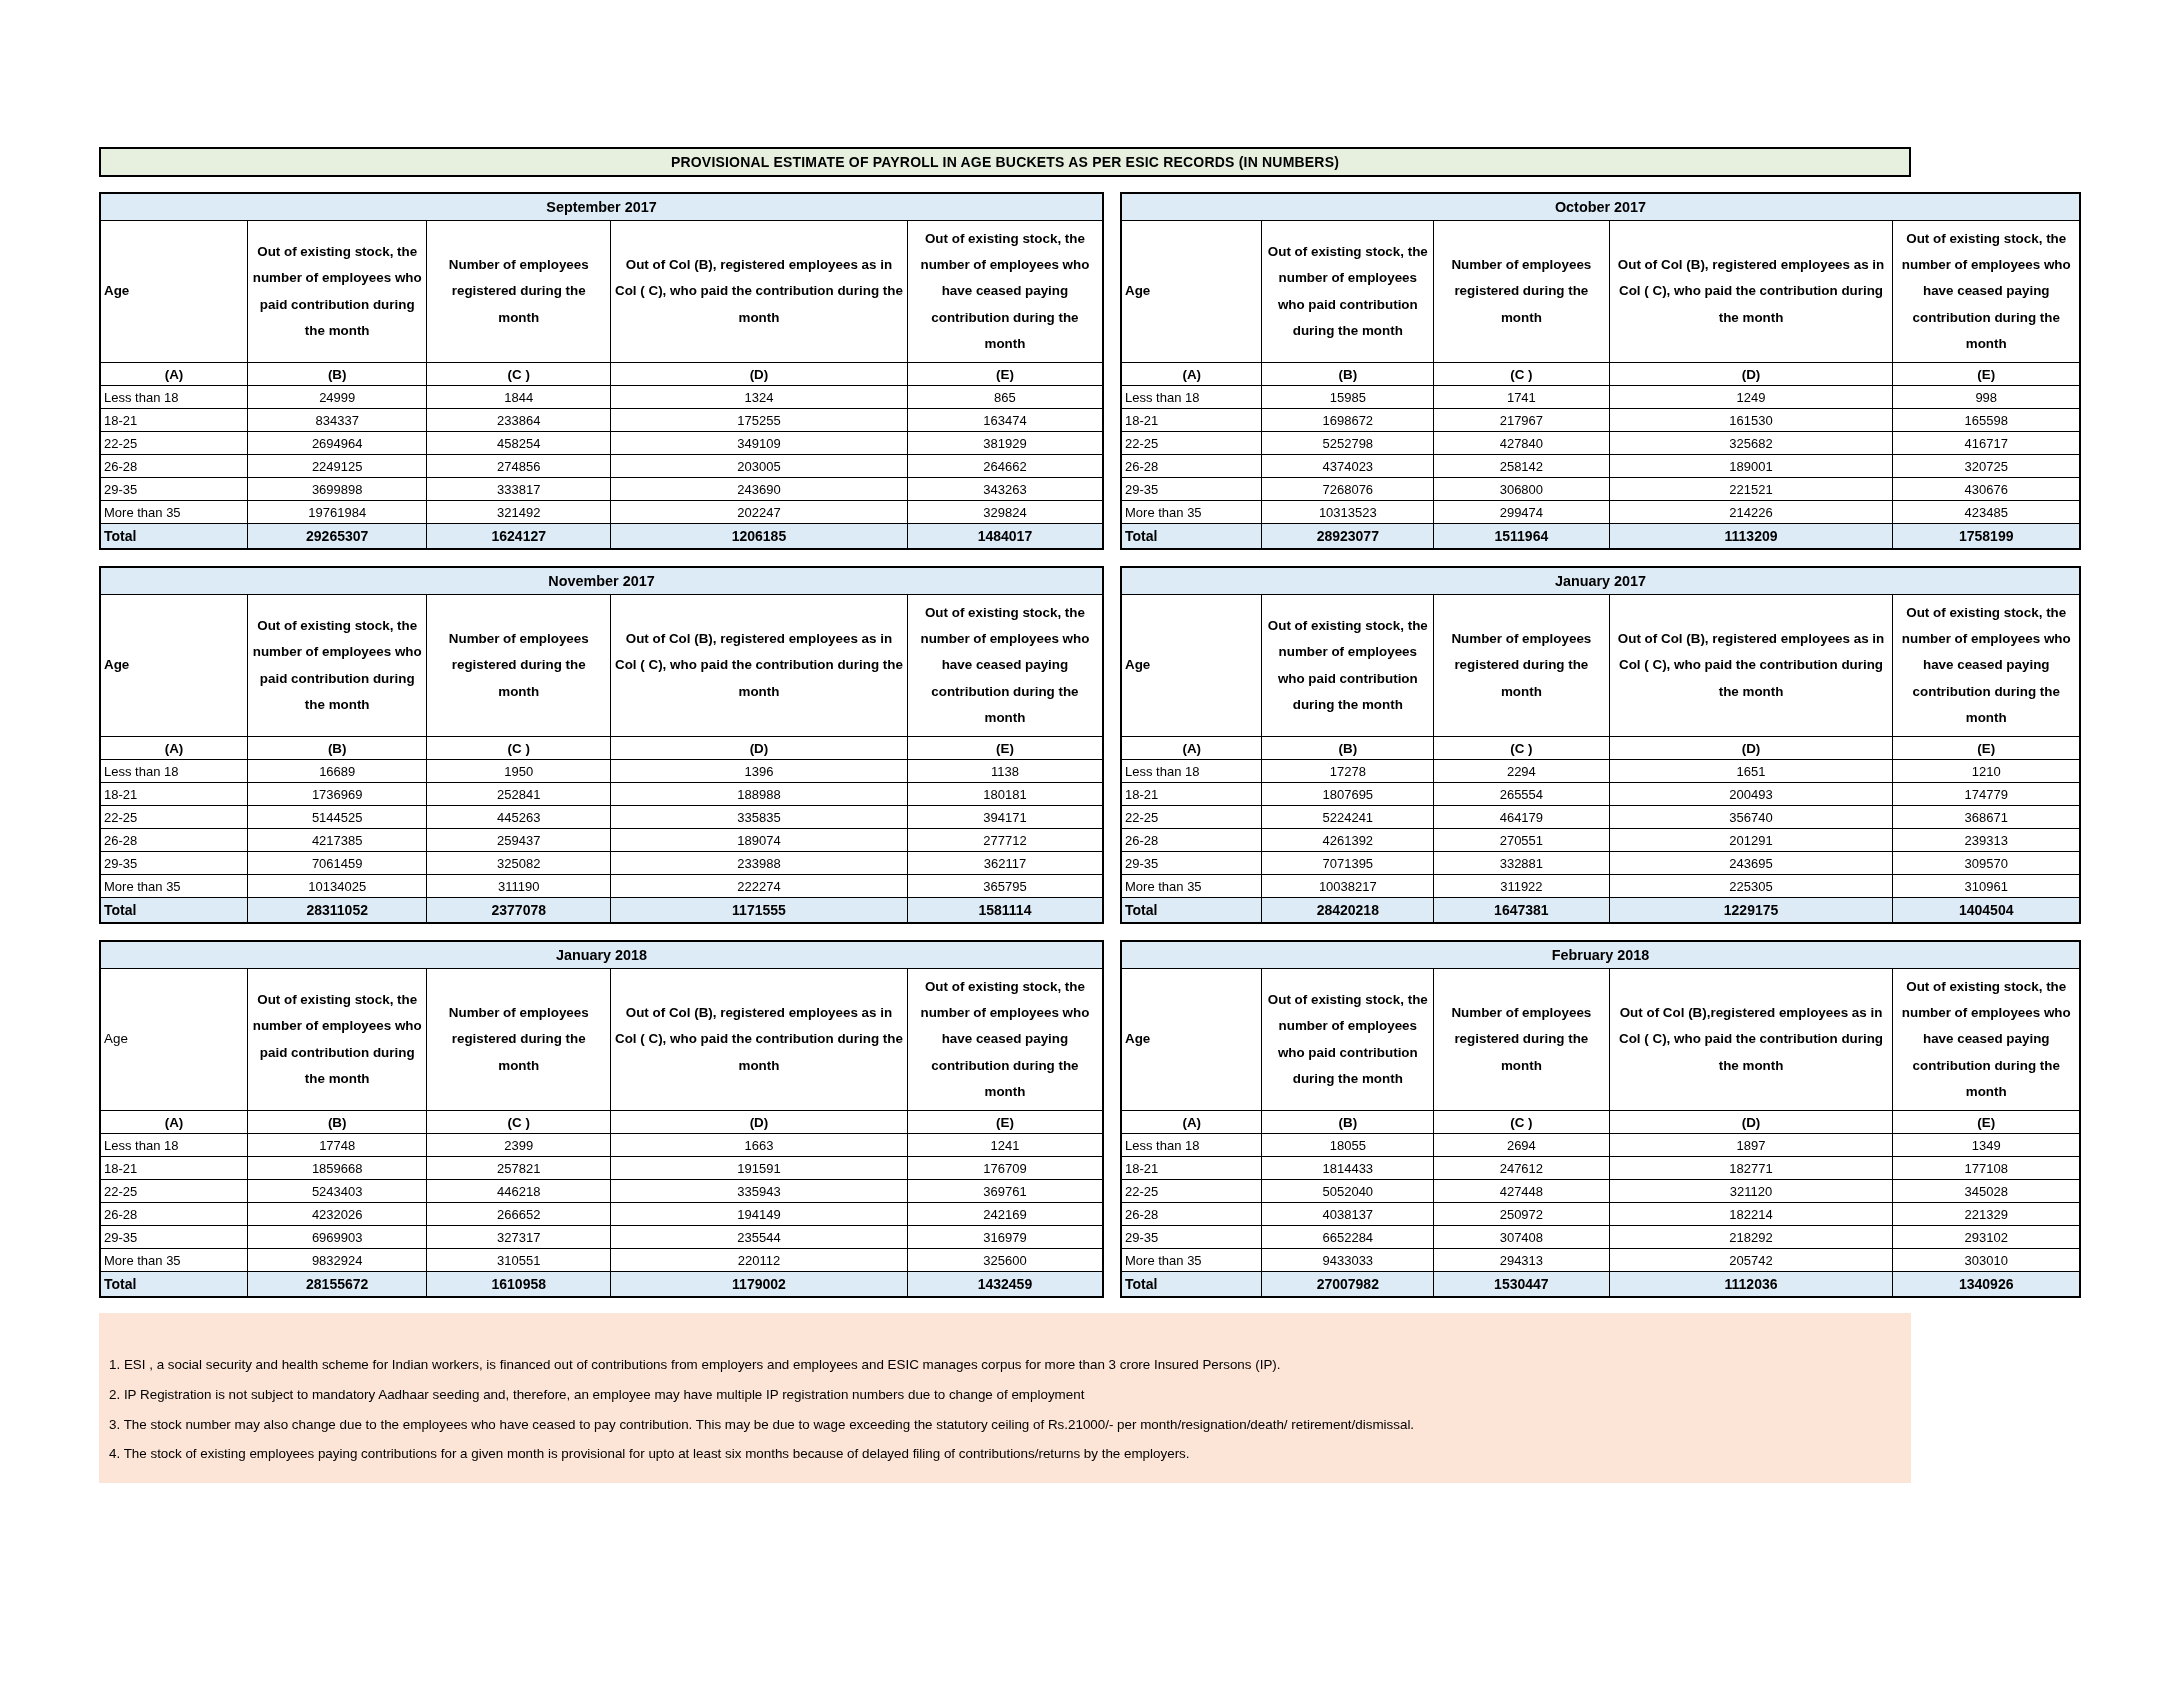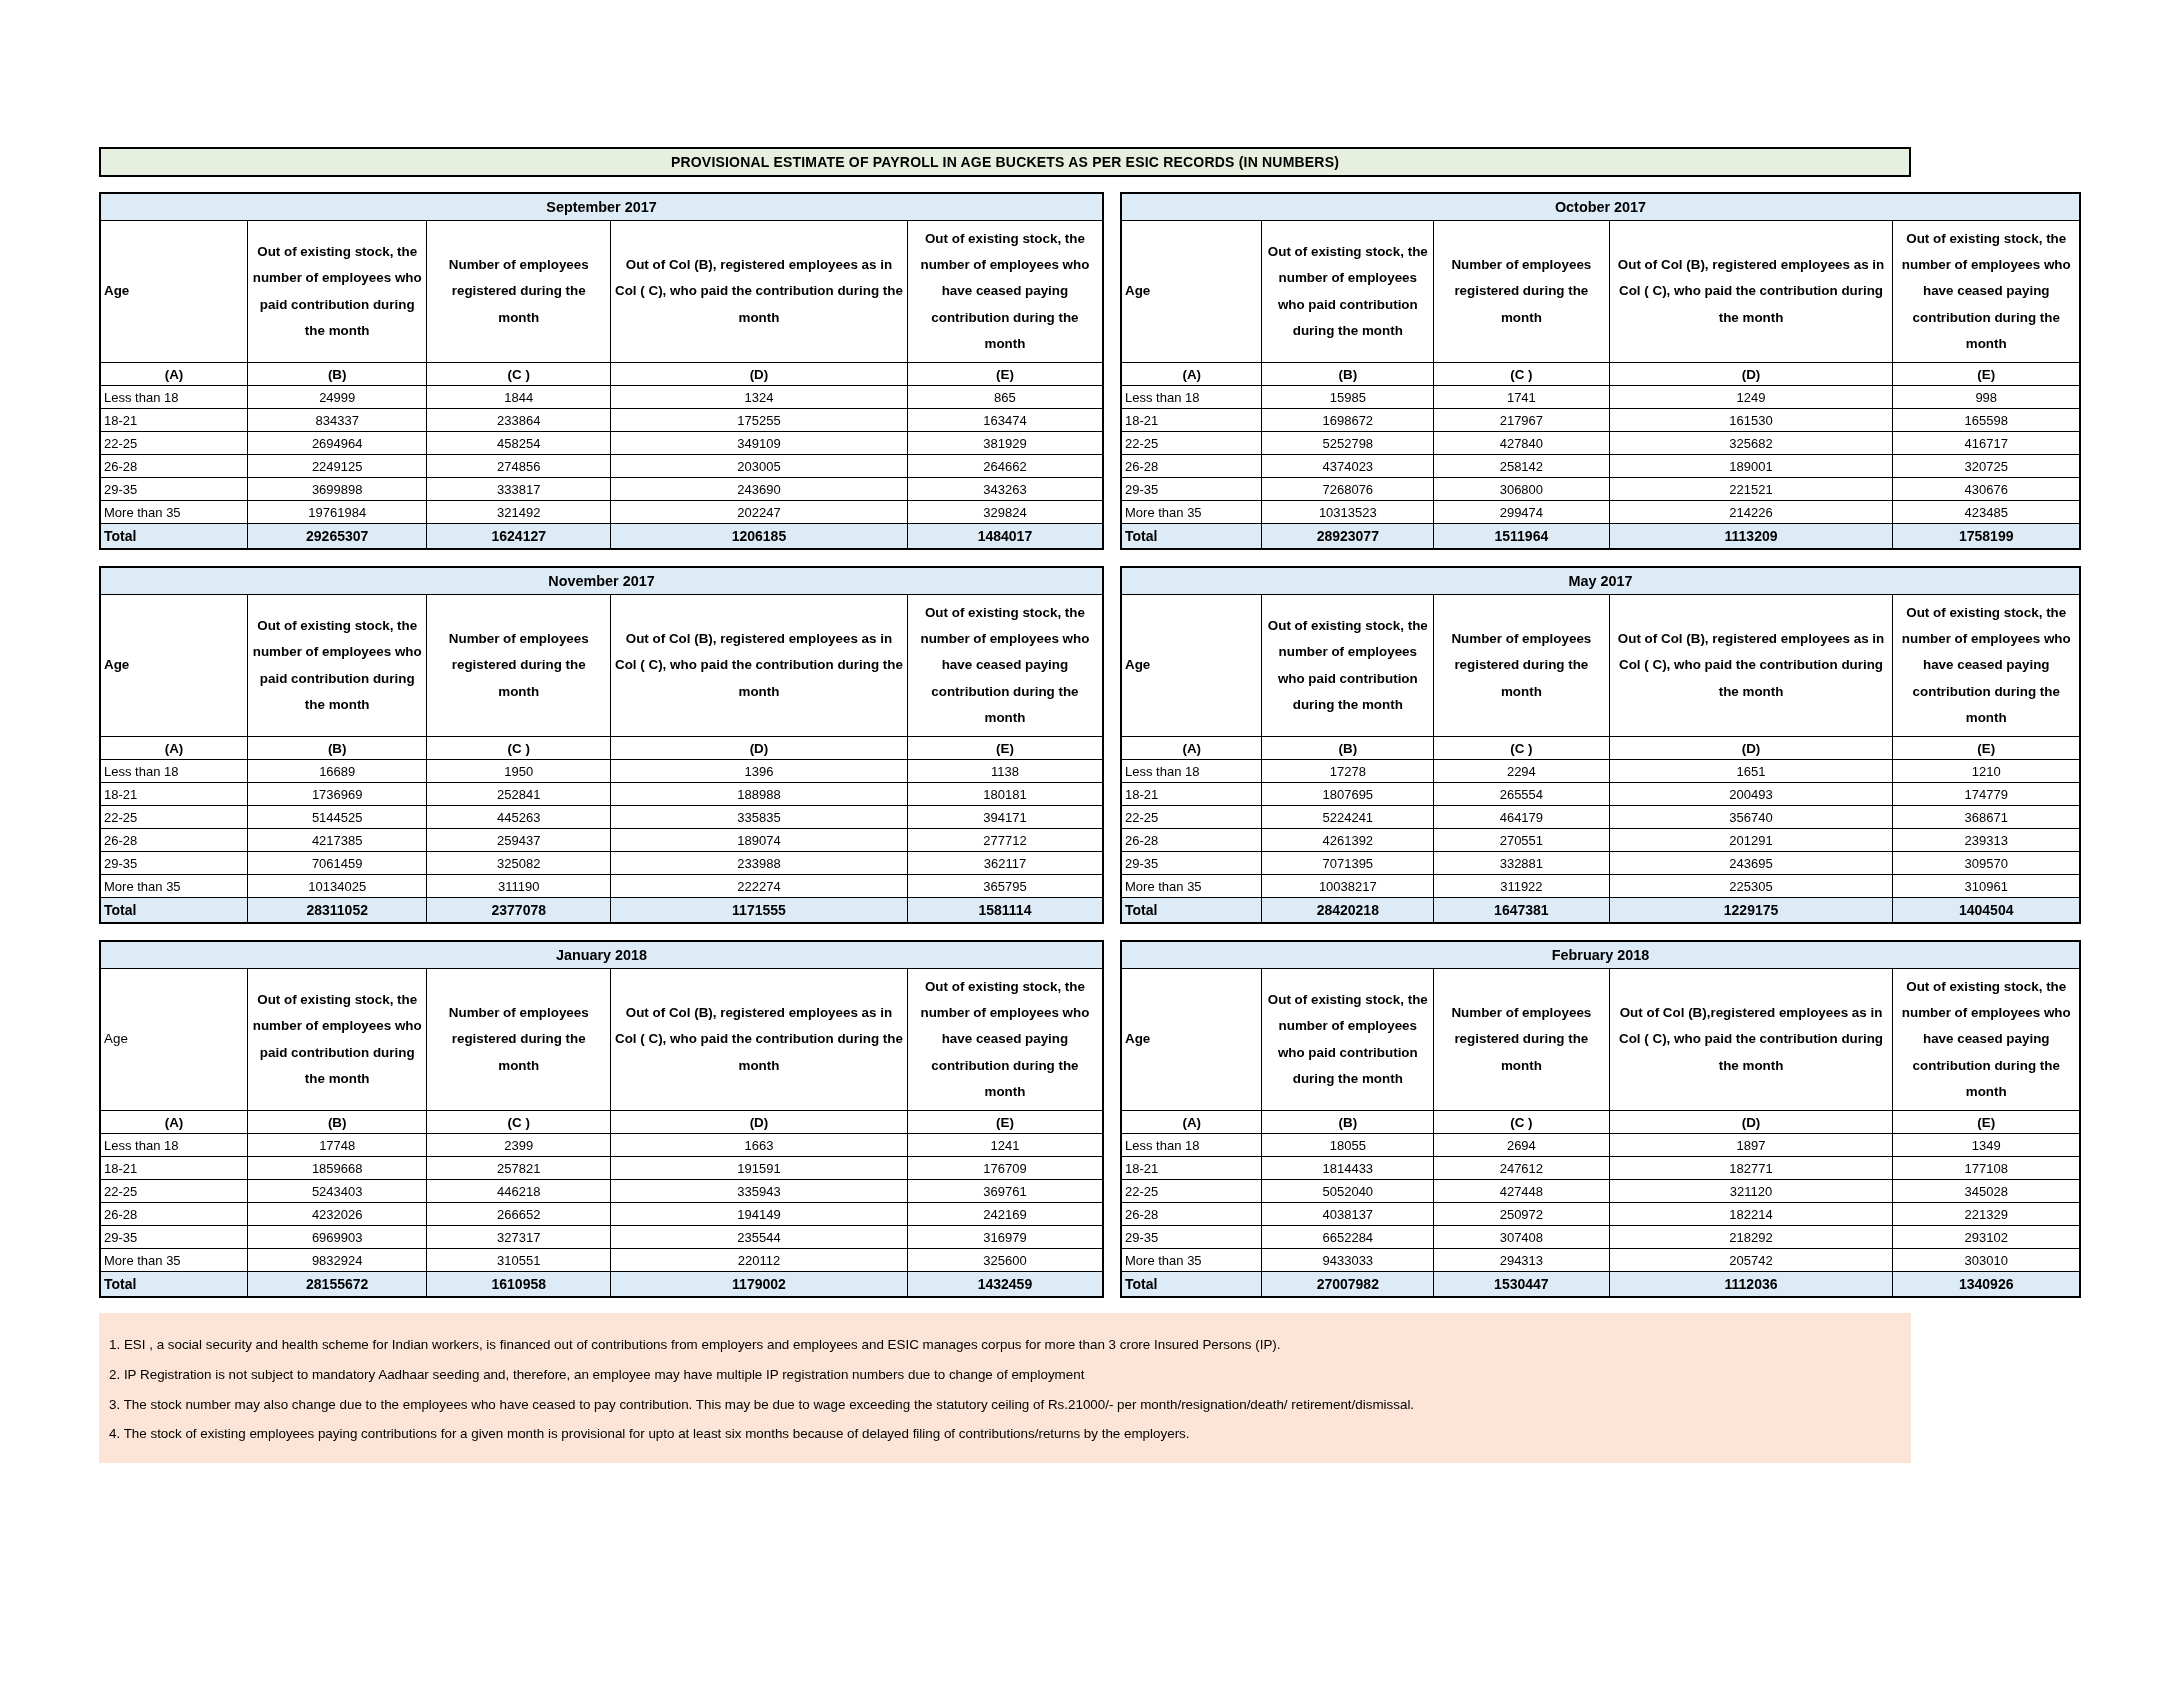--- a/index.html
+++ b/index.html
@@ -43,21 +43,21 @@
   .data-row td{height:22px;font-size:13px;background:#fff;}
   .data-row td.age{text-align:left;}
   .data-row td.num{text-align:center;}
   .total-row td{
     height:24px;font-size:14px;font-weight:bold;background:#ddebf7;
   }
   .total-row td.age{text-align:left;}
   .total-row td.num{text-align:center;}
   .notes{
     margin-top:15px;background:#fce4d6;
-    padding:24px 12px 18px 10px;font-size:13.4px;
+    padding:44px 12px 18px 10px;font-size:13.4px;
   }
   .notes p{margin:0 0 13px 0;line-height:1.25;}
   .notes p:last-child{margin-bottom:2px;}
 </style>
 </head>
 <body>
 
 <div class="content">
   <div class="title-bar">
     <span>PROVISIONAL ESTIMATE OF PAYROLL IN AGE BUCKETS AS PER ESIC RECORDS (IN NUMBERS)</span>
@@ -298,21 +298,21 @@
       <table class="month-table">
         <colgroup>
           <col class="c-age">
           <col class="c-b">
           <col class="c-c">
           <col class="c-d">
           <col class="c-e">
         </colgroup>
         <tbody>
           <tr class="month-row">
-            <th colspan="5">May 2017</th>
+            <th colspan="5">January 2017</th>
           </tr>
           <tr class="header-row">
             <th class="age-h">Age</th>
             <th>Out of existing stock, the number of employees who paid contribution during the month</th>
             <th>Number of employees registered during the month</th>
             <th>Out of Col (B), registered employees as in Col ( C), who paid the contribution during the month</th>
             <th>Out of existing stock, the number of employees  who have ceased paying contribution during the month</th>
           </tr>
           <tr class="letters-row">
             <td>(A)</td>

